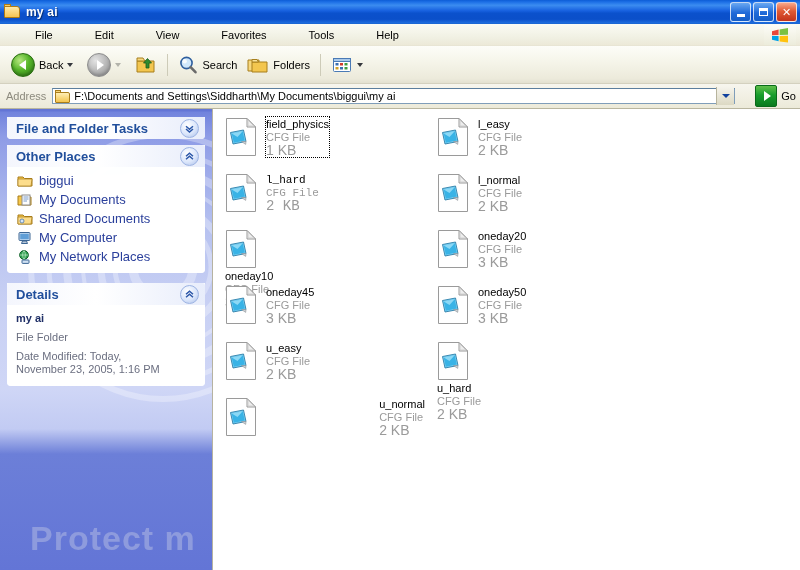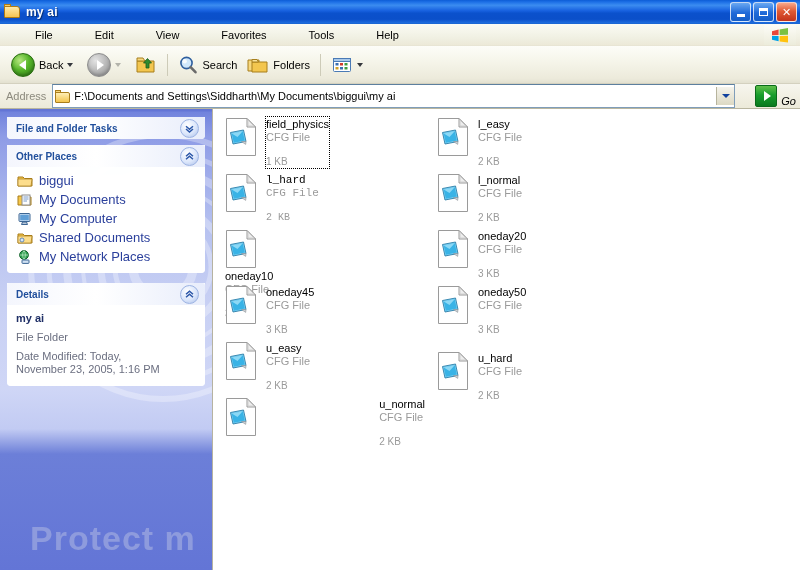--- a/index.html
+++ b/index.html
@@ -143,21 +143,21 @@
     position: absolute; left: 0; top: 84px; width: 800px; height: 25px;
     background: linear-gradient(to bottom,#f7f6ee,#ecead9);
     display: flex; align-items: center;
     box-sizing: border-box;
     border-bottom: 1px solid #b9b69f;
   }
   .addr-label {
     font-size: 11px; color: #8c8a7e; padding: 0 6px 0 6px;
   }
   .addr-field {
-    flex: 1 1 auto; height: 24px; background: #fff;
+    flex: 1 1 auto; height: 16px; background: #fff;
     border: 1px solid #7f9db9; border-top-color:#5c7f9e;
     display: flex; align-items: center; box-sizing: border-box;
     margin-right: 16px;
     justify-content: center;
   }
   .addr-folder {
     width: 16px; height: 13px; position: relative; margin: 0 3px 0 2px; flex:0 0 auto;
   }
   .addr-folder .back {
     position: absolute; left: 0; top: 2px; width: 15px; height: 11px;
@@ -174,21 +174,21 @@
     background: linear-gradient(to bottom,#f5f4ec,#dcd9c3);
     border-left: 1px solid #b7b49d;
     display:flex; align-items:center; justify-content:center; flex:0 0 auto;
     cursor: pointer;
   }
   .caret-dn {
     width:0;height:0;border-left:4px solid transparent;border-right:4px solid transparent;
     border-top:4px solid #11419e;
   }
   .go-btn {
-    display:flex; align-items:flex-end; padding: 0 4px 0 4px; cursor:default;font-style:italic;
+    display:flex; align-items:center; padding: 0 4px 0 4px; cursor:default;
   }
   .go-icon {
     width: 20px; height: 20px; border-radius: 2px;
     background: linear-gradient(to bottom,#5fbf4a,#189d2c 45%,#0a7a1e);
     border: 1px solid #0a6a1a;
     display:flex;align-items:center;justify-content:center;
   }
   .go-icon .ar {
     width:0;height:0;border-top:5px solid transparent;border-bottom:5px solid transparent;
     border-left:7px solid #fff; margin-left:2px;
@@ -228,21 +228,21 @@
     overflow: hidden;
   }
   .panel-head {
     height: 22px; display: flex; align-items: center;
     background: linear-gradient(to right,#f4f6fd 0%, #ffffff 45%, #e8edfb 100%);
     border-radius: 3px 3px 0 0;
     padding: 0 6px 0 9px;
     position: relative;
   }
   .panel-title {
-    font-size: 10px; font-weight: bold; color: #214f9c; flex: 1 1 auto;
+    font-size: 13px; font-weight: bold; color: #214f9c; flex: 1 1 auto;
   }
   .chev {
     width: 17px; height: 17px; border-radius: 50%;
     background: radial-gradient(circle at 38% 32%, #ffffff 0%, #dbe6fb 55%, #a9bde8 100%);
     border: 1px solid #9db4e3;
     display:flex; align-items:center; justify-content:center; cursor:pointer;
     flex: 0 0 auto;
   }
   .chev svg { display:block; }
   .panel-body {
@@ -274,21 +274,21 @@
     position: absolute; width: 200px; height: 56px;
     display: flex; align-items: flex-start;
     cursor: default;
   }
   .file .icbox {
     width: 32px; height: 40px; flex: 0 0 auto; margin-right: 9px; margin-top: 0px;
   }
   .file .meta { padding-top: 1px; }
   .fname { font-size: 11px; color: #000; line-height: 13px; }
   .ftype { font-size: 11px; color: #9a9a9a; line-height: 13px; }
-  .fsize { font-size: 10px; color: #9a9a9a; line-height: 13px; margin-top: 11px; }
+  .fsize { font-size: 14px; color: #9a9a9a; line-height: 13px; }
   .file.focused .meta {
     outline: 1px dotted #000;
     outline-offset: 0px;
   }
   .file-icon-svg { display:block; }
 </style>
 </head>
 <body>
 
 <div id="app">
@@ -464,37 +464,37 @@
                 <line x1="6.5" y1="7" x2="11.5" y2="7" stroke="#7a9ccb"></line>
                 <line x1="6.5" y1="9" x2="10" y2="9" stroke="#7a9ccb"></line>
               </svg>
             </span>
             <span class="place-label">My Documents</span>
           </div>
 
           <div class="place">
             <span class="ic">
               <svg width="16" height="16" viewBox="0 0 16 16">
+                <path d="M1,4 L1,13 L15,13 L15,5.5 L7.5,5.5 L6,4 Z" fill="#f6c84c" stroke="#a87d1b"></path>
+                <path d="M1,6 L15,6 L14,13 L1,13 Z" fill="#fcdd8c" stroke="#a87d1b" stroke-width="0.7"></path>
+                <circle cx="5" cy="10" r="2" fill="#d8e7f8" stroke="#4a76ad" stroke-width="0.8"></circle>
+              </svg>
+            </span>
+            <span class="place-label">Shared Documents</span>
+          </div>
+
+          <div class="place">
+            <span class="ic">
+              <svg width="16" height="16" viewBox="0 0 16 16">
                 <rect x="2" y="2.5" width="11" height="8" rx="1" fill="#cfe0f2" stroke="#3d6694"></rect>
                 <rect x="3.2" y="3.7" width="8.6" height="5.6" fill="#5f9ed6"></rect>
                 <path d="M5.5,11 L9.5,11 L10.5,13.5 L4.5,13.5 Z" fill="#b9c7d8" stroke="#3d6694"></path>
               </svg>
             </span>
             <span class="place-label">My Computer</span>
-          </div>
-
-          <div class="place">
-            <span class="ic">
-              <svg width="16" height="16" viewBox="0 0 16 16">
-                <path d="M1,4 L1,13 L15,13 L15,5.5 L7.5,5.5 L6,4 Z" fill="#f6c84c" stroke="#a87d1b"></path>
-                <path d="M1,6 L15,6 L14,13 L1,13 Z" fill="#fcdd8c" stroke="#a87d1b" stroke-width="0.7"></path>
-                <circle cx="5" cy="10" r="2" fill="#d8e7f8" stroke="#4a76ad" stroke-width="0.8"></circle>
-              </svg>
-            </span>
-            <span class="place-label">Shared Documents</span>
           </div>
 
           <div class="place">
             <span class="ic">
               <svg width="16" height="16" viewBox="0 0 16 16">
                 <circle cx="7" cy="6" r="4.4" fill="#2f9e4f" stroke="#14612c"></circle>
                 <path d="M2.7,6 L11.3,6 M7,1.6 C5.2,3.5 5.2,8.5 7,10.4 M7,1.6 C8.8,3.5 8.8,8.5 7,10.4" fill="none" stroke="#b8e8c4" stroke-width="0.8"></path>
                 <rect x="5" y="11" width="7" height="3.4" rx="0.6" fill="#cfe0f2" stroke="#3d6694"></rect>
               </svg>
             </span>
@@ -699,21 +699,21 @@
           <path d="M11,11.6 L15.5,11.5 L15.2,14.4 Z" fill="#cfd4d8" stroke="#8b9196" stroke-width="0.6"></path>
         </g>
       </svg>
     </span>
     <span class="meta">
       <span class="fname" style="display:block">u_easy</span>
       <span class="ftype" style="display:block">CFG File</span>
       <span class="fsize" style="display:block">2 KB</span>
     </span>
   </div>
-        <div class="file" style="left: 224px; top: 242px;">
+        <div class="file" style="left: 224px; top: 232px; flex-direction: column;">
     <span class="icbox">
       <svg class="file-icon-svg" width="32" height="40" viewBox="0 0 32 40">
         <path d="M1.5,1.5 L22,1.5 L30.5,10 L30.5,38.5 L1.5,38.5 Z" fill="#ffffff" stroke="#9a9a9a" stroke-width="1"></path>
         <path d="M22,1.5 L30.5,10 L22,10 Z" fill="#ededed" stroke="#9a9a9a" stroke-width="1"></path>
         <path d="M23,2.6 L23,9 L29.4,9" fill="none" stroke="#c9c9c9" stroke-width="0.8"></path>
         <g transform="translate(5.5,13)">
           <path d="M0,2.5 L13,0 L15.5,11.5 L2.5,14 Z" fill="#7fd2f5" stroke="#2b7ea8" stroke-width="0.9"></path>
           <path d="M1.2,3.4 L12.2,1.3 L14.3,10.6 L3.3,12.7 Z" fill="#39b3e6"></path>
           <path d="M1.2,3.4 L12.2,1.3 L7,7 Z" fill="#a8e4fa" opacity="0.75"></path>
           <path d="M11,11.6 L15.5,11.5 L15.2,14.4 Z" fill="#cfd4d8" stroke="#8b9196" stroke-width="0.6"></path>

